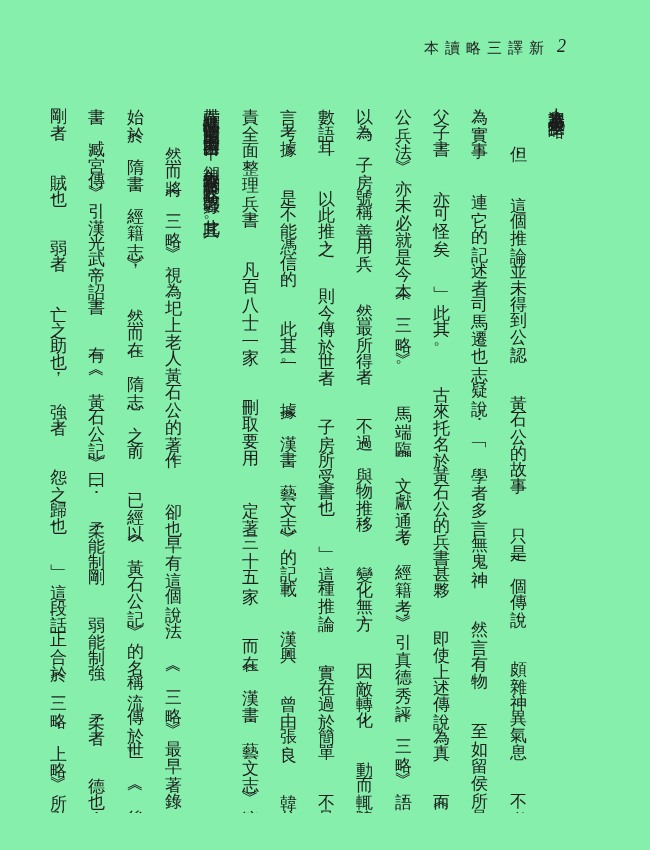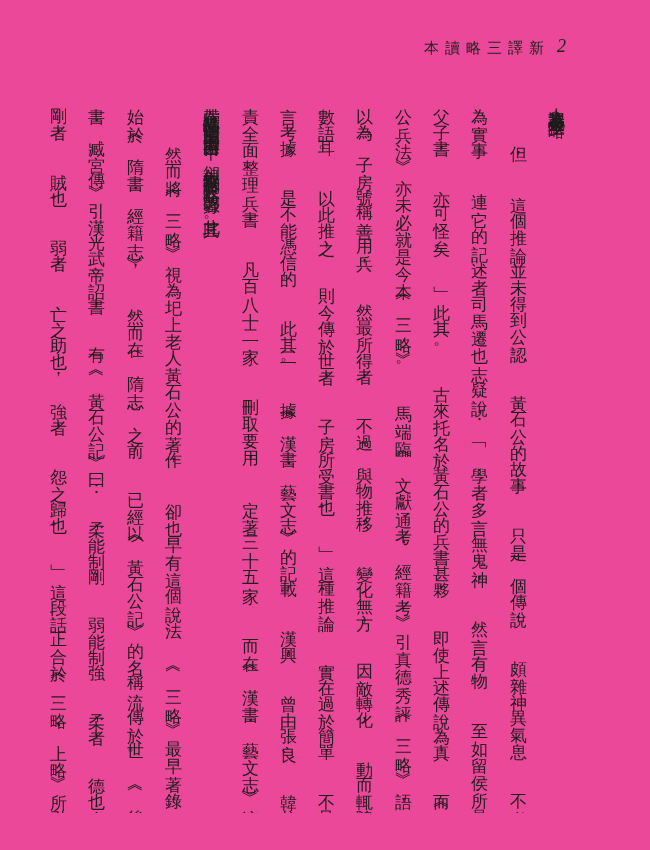--- a/index.html
+++ b/index.html
@@ -4,21 +4,21 @@
   <style>
     html, body {
       margin: 0;
       padding: 0;
       background: #ffffff;
     }
     .page {
       position: relative;
       width: 650px;
       height: 850px;
-      background: #ec4899;
+      background: #86efac;
       overflow: hidden;
       color: #1c1c1c;
       font-family: "DejaVu Serif", "Liberation Serif", serif;
     }
     .running-head {
       position: absolute;
       top: 39px;
       left: 424px;
       font-size: 15px;
       letter-spacing: 6px;

